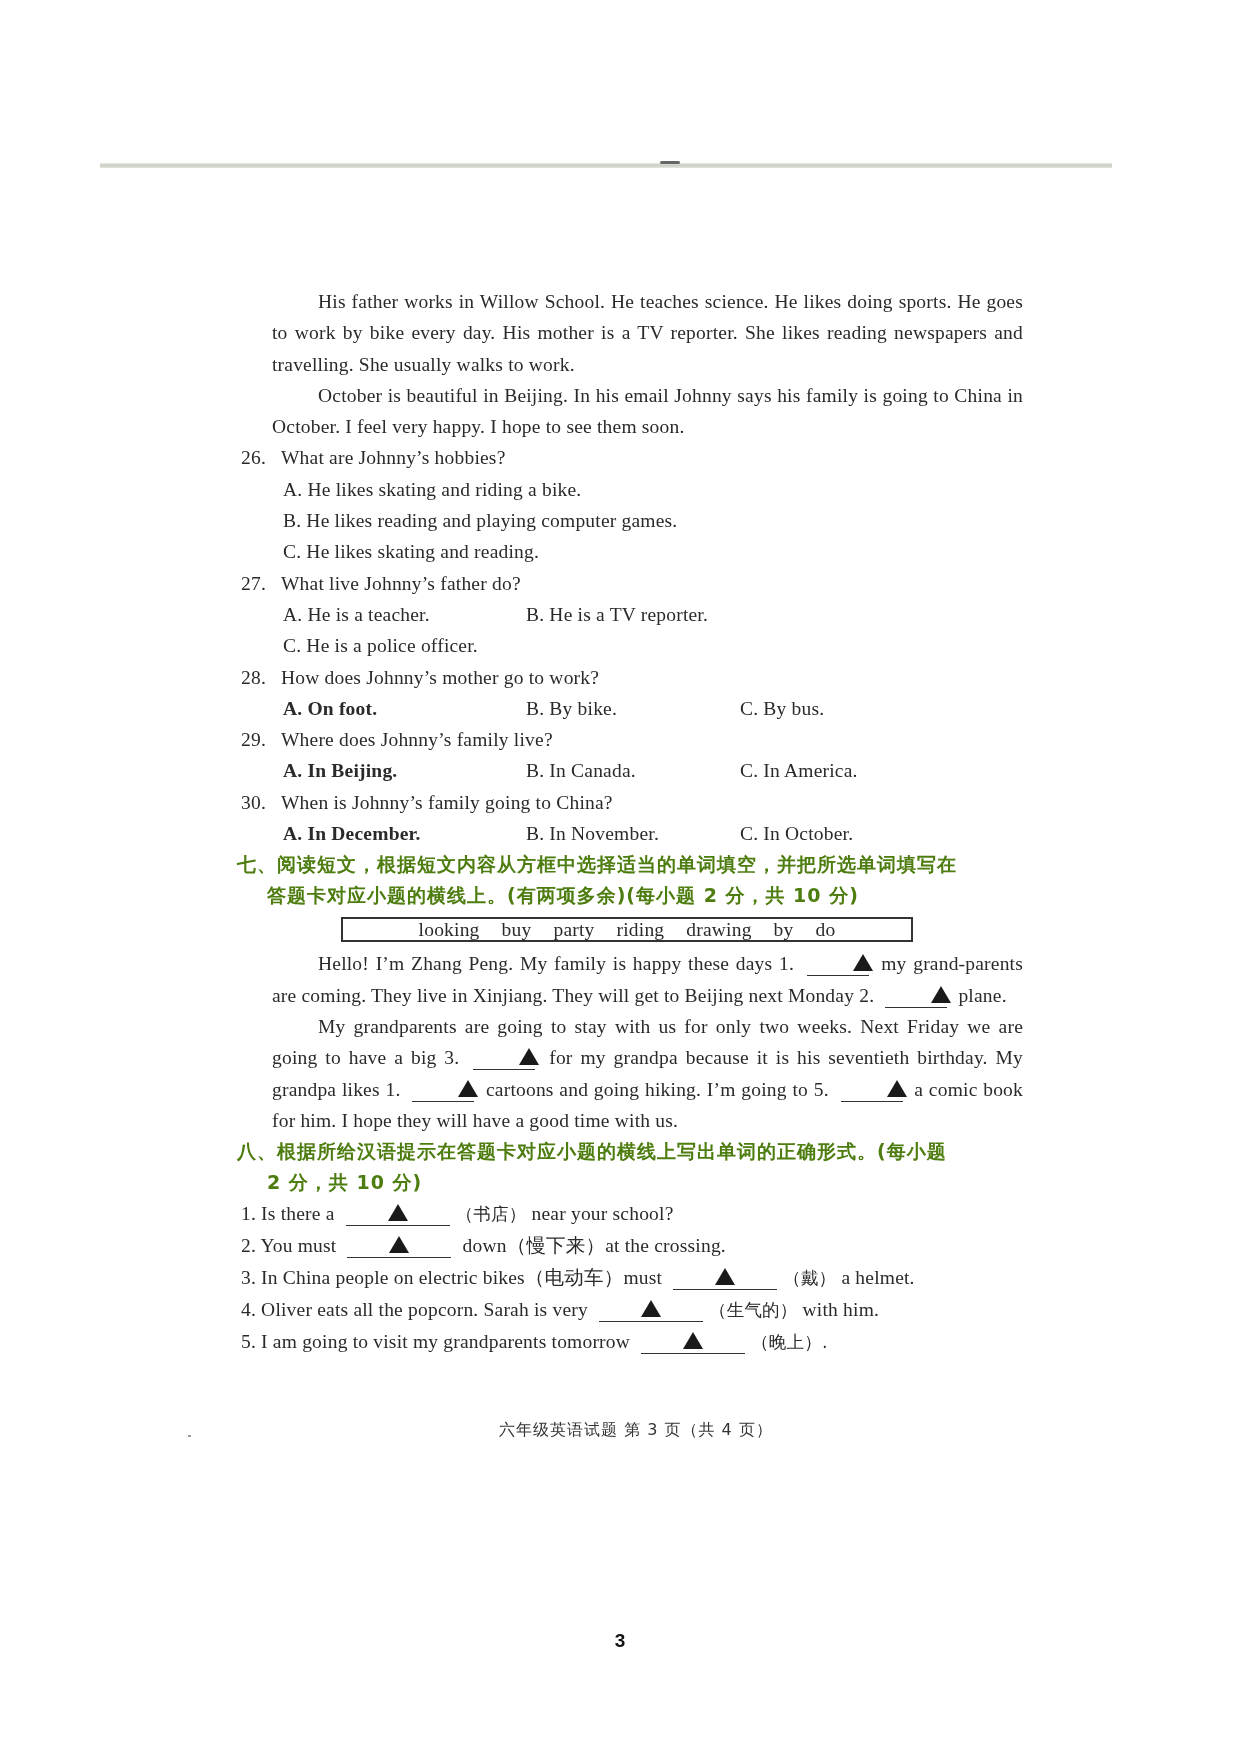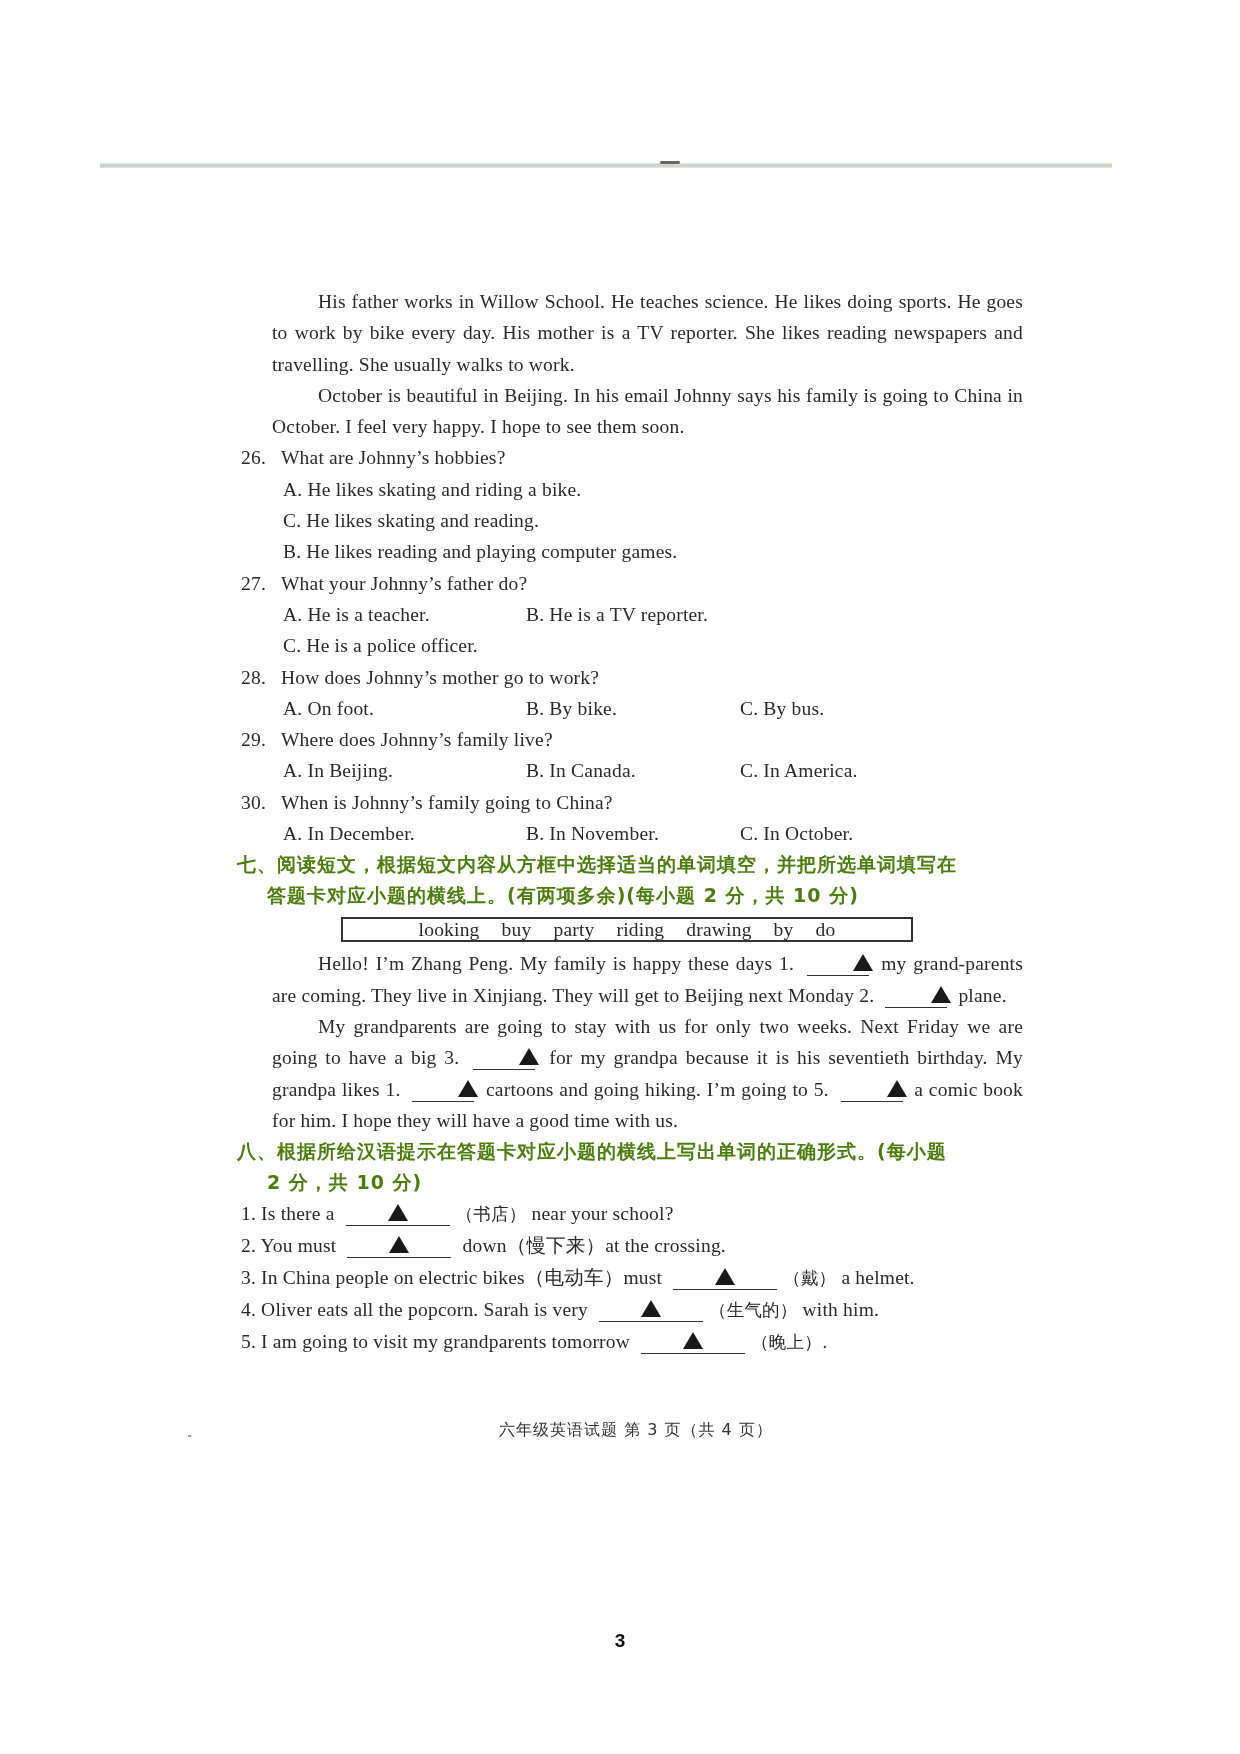--- a/index.html
+++ b/index.html
@@ -24,21 +24,21 @@
       font-size: 19.5px; line-height: 31.3px;
       letter-spacing: 0.2px;
     }
     .para { text-align: justify; text-align-last: left; }
     .indent { text-indent: 46px; margin-left: 29px; }
     .q { margin-left: 0; }
     .q .num { display: inline-block; width: 40px; }
     .opt-line { padding-left: 40px; white-space: nowrap; }
     .opt-row { padding-left: 40px; display: flex; }
     .opt-row .opt { white-space: nowrap; }
-    .opt-row .c1 { width: 243px; }
+    .opt-row .c1 { width: 243px; font-weight: bold; }
     .opt-row .c2 { width: 214px; }
     .opt-row .c1w { width: 243px; }
     .sec-title {
       font-family: "DejaVu Sans", "Liberation Sans", sans-serif;
       font-weight: bold; font-size: 19px; line-height: 31px; letter-spacing: 1px;
       color: #4d7c0f;
     }
     .sec-title .cont { padding-left: 30px; display: block; }
     .word-box {
       margin: 6px 0 6px 98px; width: 572px; height: 25px;
@@ -75,26 +75,26 @@
   </div>
 
 <div class="page">
 
   <div class="para indent">His father works in Willow School. He teaches science. He likes doing sports. He goes to work by bike every day. His mother is a TV reporter. She likes reading newspapers and travelling. She usually walks to work.</div>
   <div class="para indent">October is beautiful in Beijing. In his email Johnny says his family is going to China in October. I feel very happy. I hope to see them soon.</div>
 
   <div class="q">
     <div style="margin-left:-2px"><span class="num">26.</span><span>What are Johnny’s hobbies?</span></div>
     <div class="opt-line">A.  He likes skating and riding a bike.</div>
+    <div class="opt-line">B.  He likes reading and playing computer games.</div>
     <div class="opt-line">C.  He likes skating and reading.</div>
-    <div class="opt-line">B.  He likes reading and playing computer games.</div>
   </div>
 
   <div class="q">
-    <div style="margin-left:-2px"><span class="num">27.</span><span>What your Johnny’s father do?</span></div>
+    <div style="margin-left:-2px"><span class="num">27.</span><span>What live Johnny’s father do?</span></div>
     <div class="opt-row">
       <span class="opt c1w">A.  He is a teacher.</span>
       <span class="opt">B.  He is a TV reporter.</span>
     </div>
     <div class="opt-line">C.  He is a police officer.</div>
   </div>
 
   <div class="q">
     <div style="margin-left:-2px"><span class="num">28.</span><span>How does Johnny’s mother go to work?</span></div>
     <div class="opt-row">

